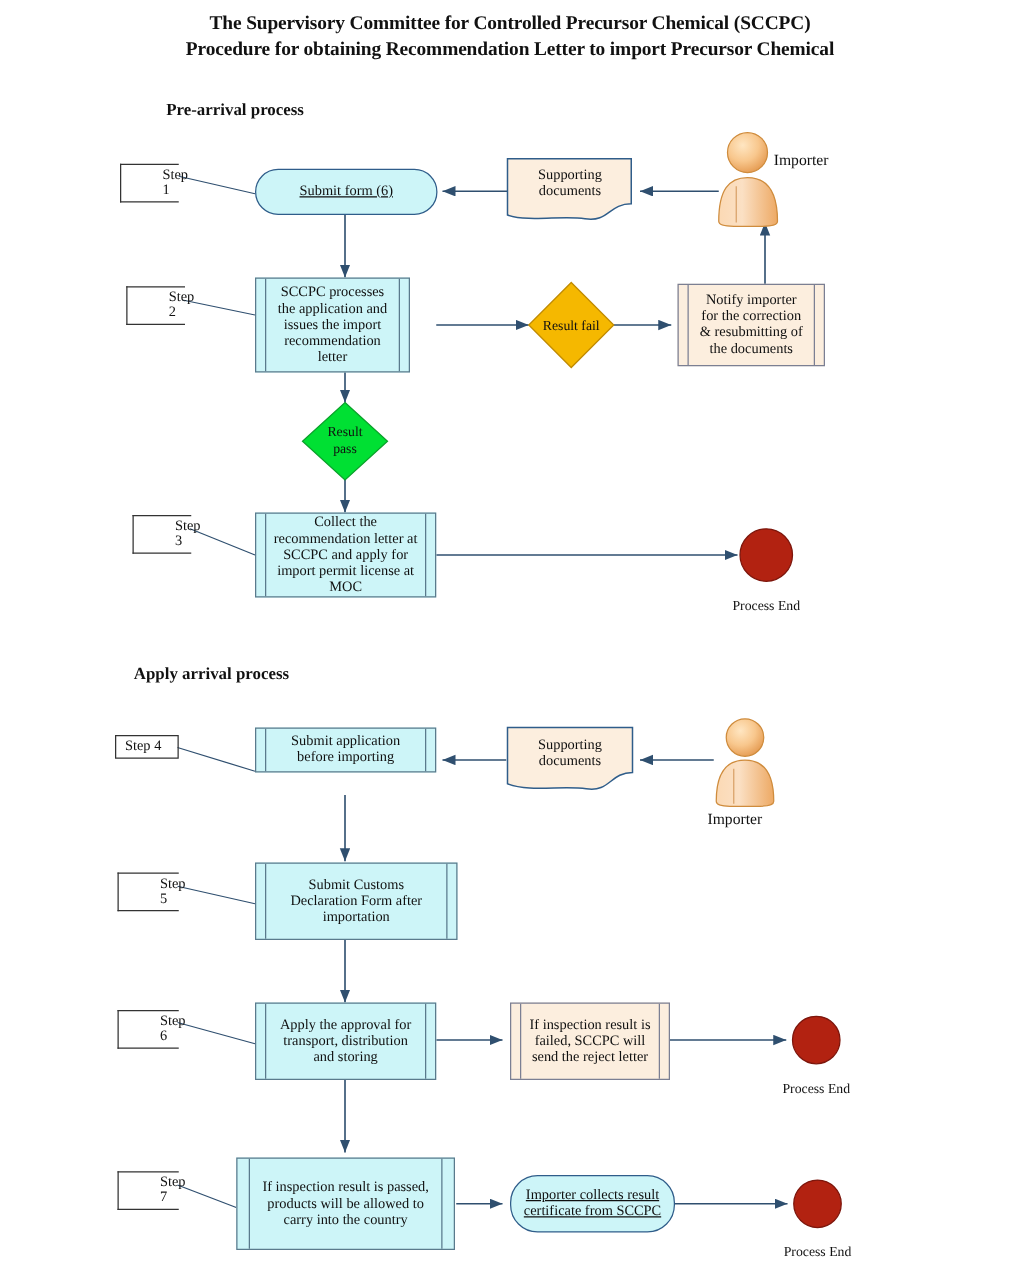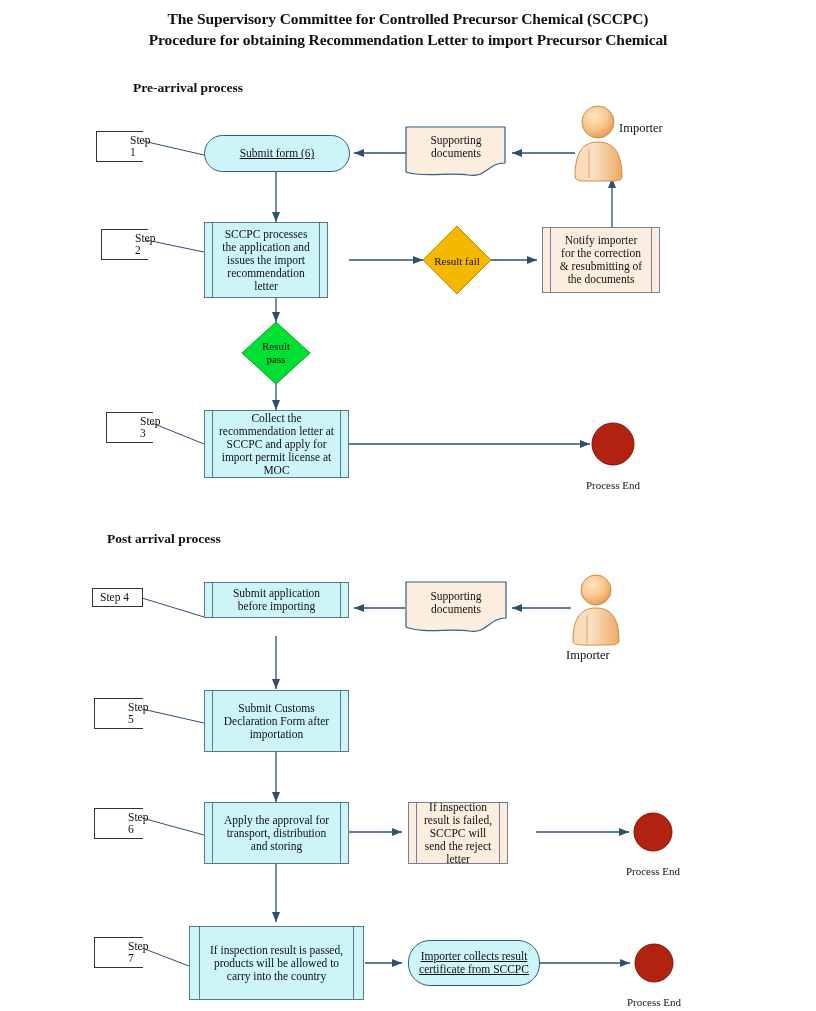--- a/index.html
+++ b/index.html
@@ -43,21 +43,21 @@
 <body>
 
 <div class="canvas">
 
   <div class="title">
     <div>The Supervisory Committee for Controlled Precursor Chemical (SCCPC)</div>
     <div>Procedure for obtaining Recommendation Letter to import Precursor Chemical</div>
   </div>
 
   <div class="section-head" style="left:133px;top:80px;">Pre-arrival process</div>
-  <div class="section-head" style="left:107px;top:531px;">Post arrival process</div>
+  <div class="section-head" style="left:107px;top:531px;">Apply arrival process</div>
 
   <svg class="layer" viewBox="0 0 816 1011">
     <defs>
       <marker id="ah" markerWidth="9" markerHeight="9" refX="8" refY="3.2" orient="auto">
         <path d="M0,0 L8,3.2 L0,6.4 z" fill="#2f4f6f"></path>
       </marker>
       <radialGradient id="headGrad" cx="38%" cy="32%" r="72%">
         <stop offset="0%" stop-color="#ffe6c2"></stop>
         <stop offset="55%" stop-color="#f8c78d"></stop>
         <stop offset="100%" stop-color="#e59b52"></stop>
@@ -200,29 +200,29 @@
   <div class="node proc" style="left:204px;top:582px;width:145px;height:36px;">
     <span class="nodetext txt">Submit application before importing</span>
   </div>
 
   <div class="node" style="left:412px;top:586px;width:88px;height:34px;">
     <span class="nodetext">Supporting documents</span>
   </div>
 
   <div class="actorlabel" style="left:566px;top:648px;">Importer</div>
 
-  <div class="node proc" style="left:204px;top:690px;width:145px;height:62px;">
+  <div class="node proc" style="left:204px;top:690px;width:162px;height:62px;">
     <span class="nodetext txt">Submit Customs Declaration Form after importation</span>
   </div>
 
   <div class="node proc" style="left:204px;top:802px;width:145px;height:62px;">
     <span class="nodetext txt">Apply the approval for transport, distribution and storing</span>
   </div>
 
-  <div class="node proc peach" style="left:408px;top:802px;width:100px;height:62px;">
+  <div class="node proc peach" style="left:408px;top:802px;width:128px;height:62px;">
     <span class="nodetext txt">If inspection result is failed, SCCPC will send the reject letter</span>
   </div>
 
   <div class="endlabel" style="left:593px;top:865px;width:120px;">Process End</div>
 
   <div class="node proc wide" style="left:189px;top:926px;width:175px;height:74px;">
     <span class="nodetext txt">If inspection result is passed, products will be allowed to carry into the country</span>
   </div>
 
   <div class="node rounded" style="left:408px;top:940px;width:132px;height:46px;">

